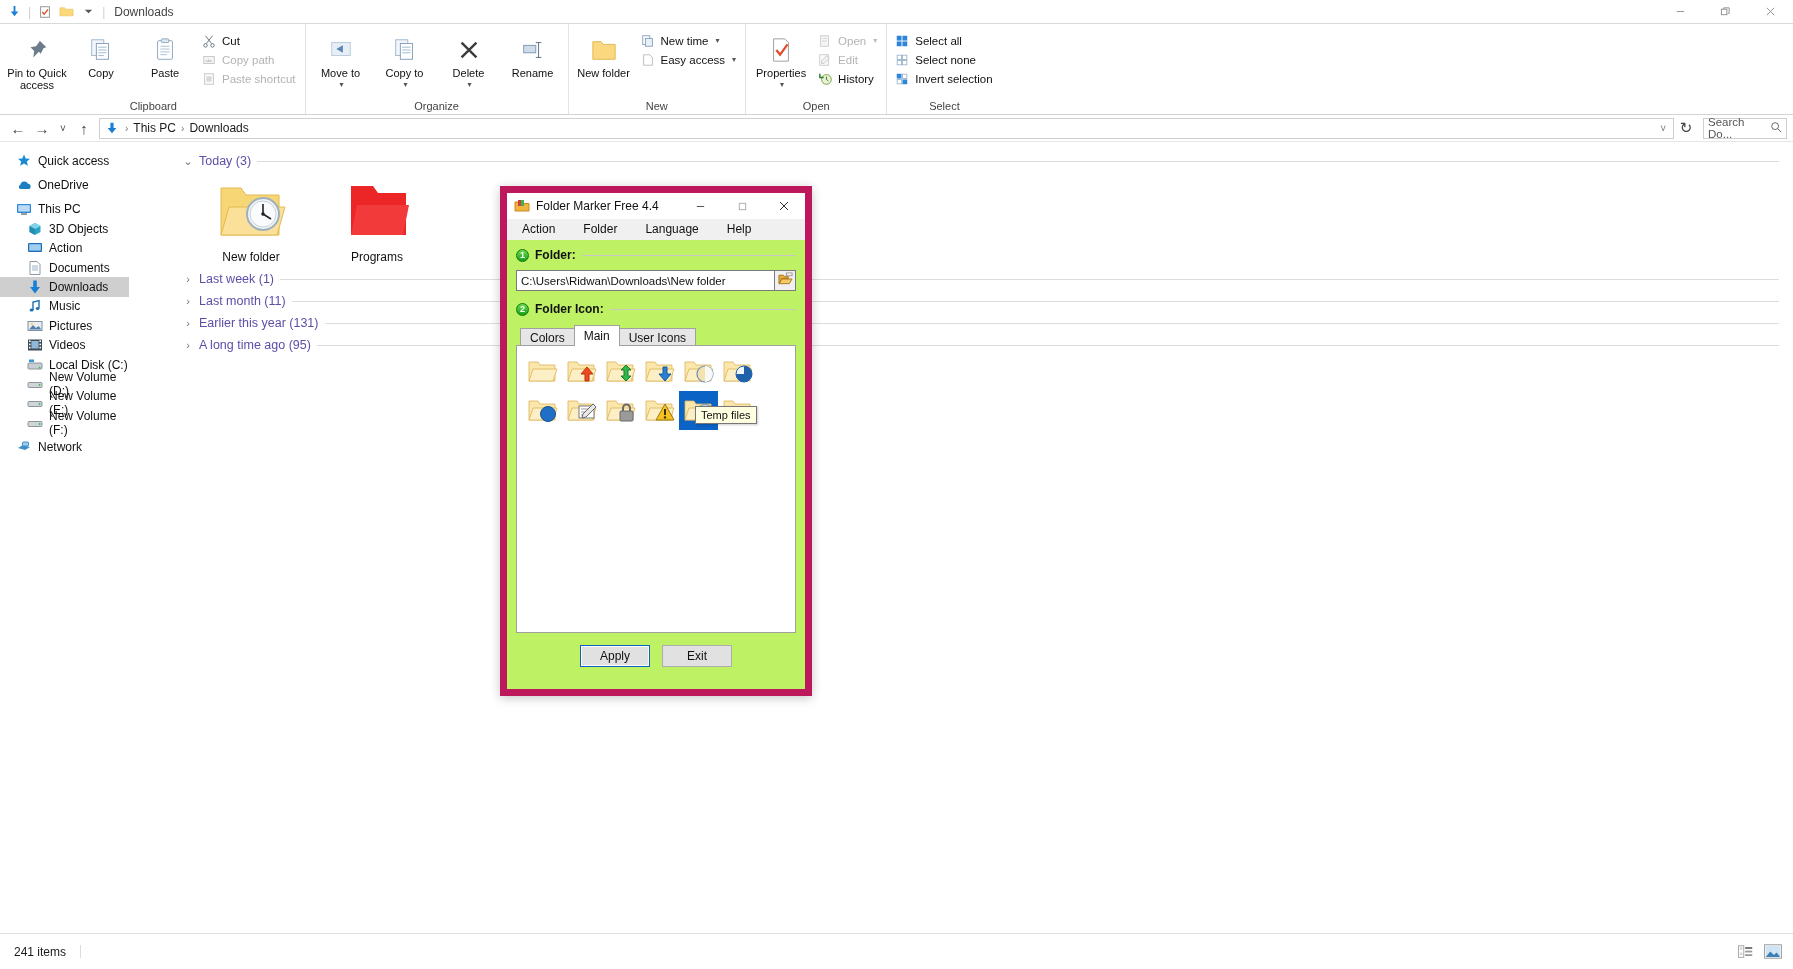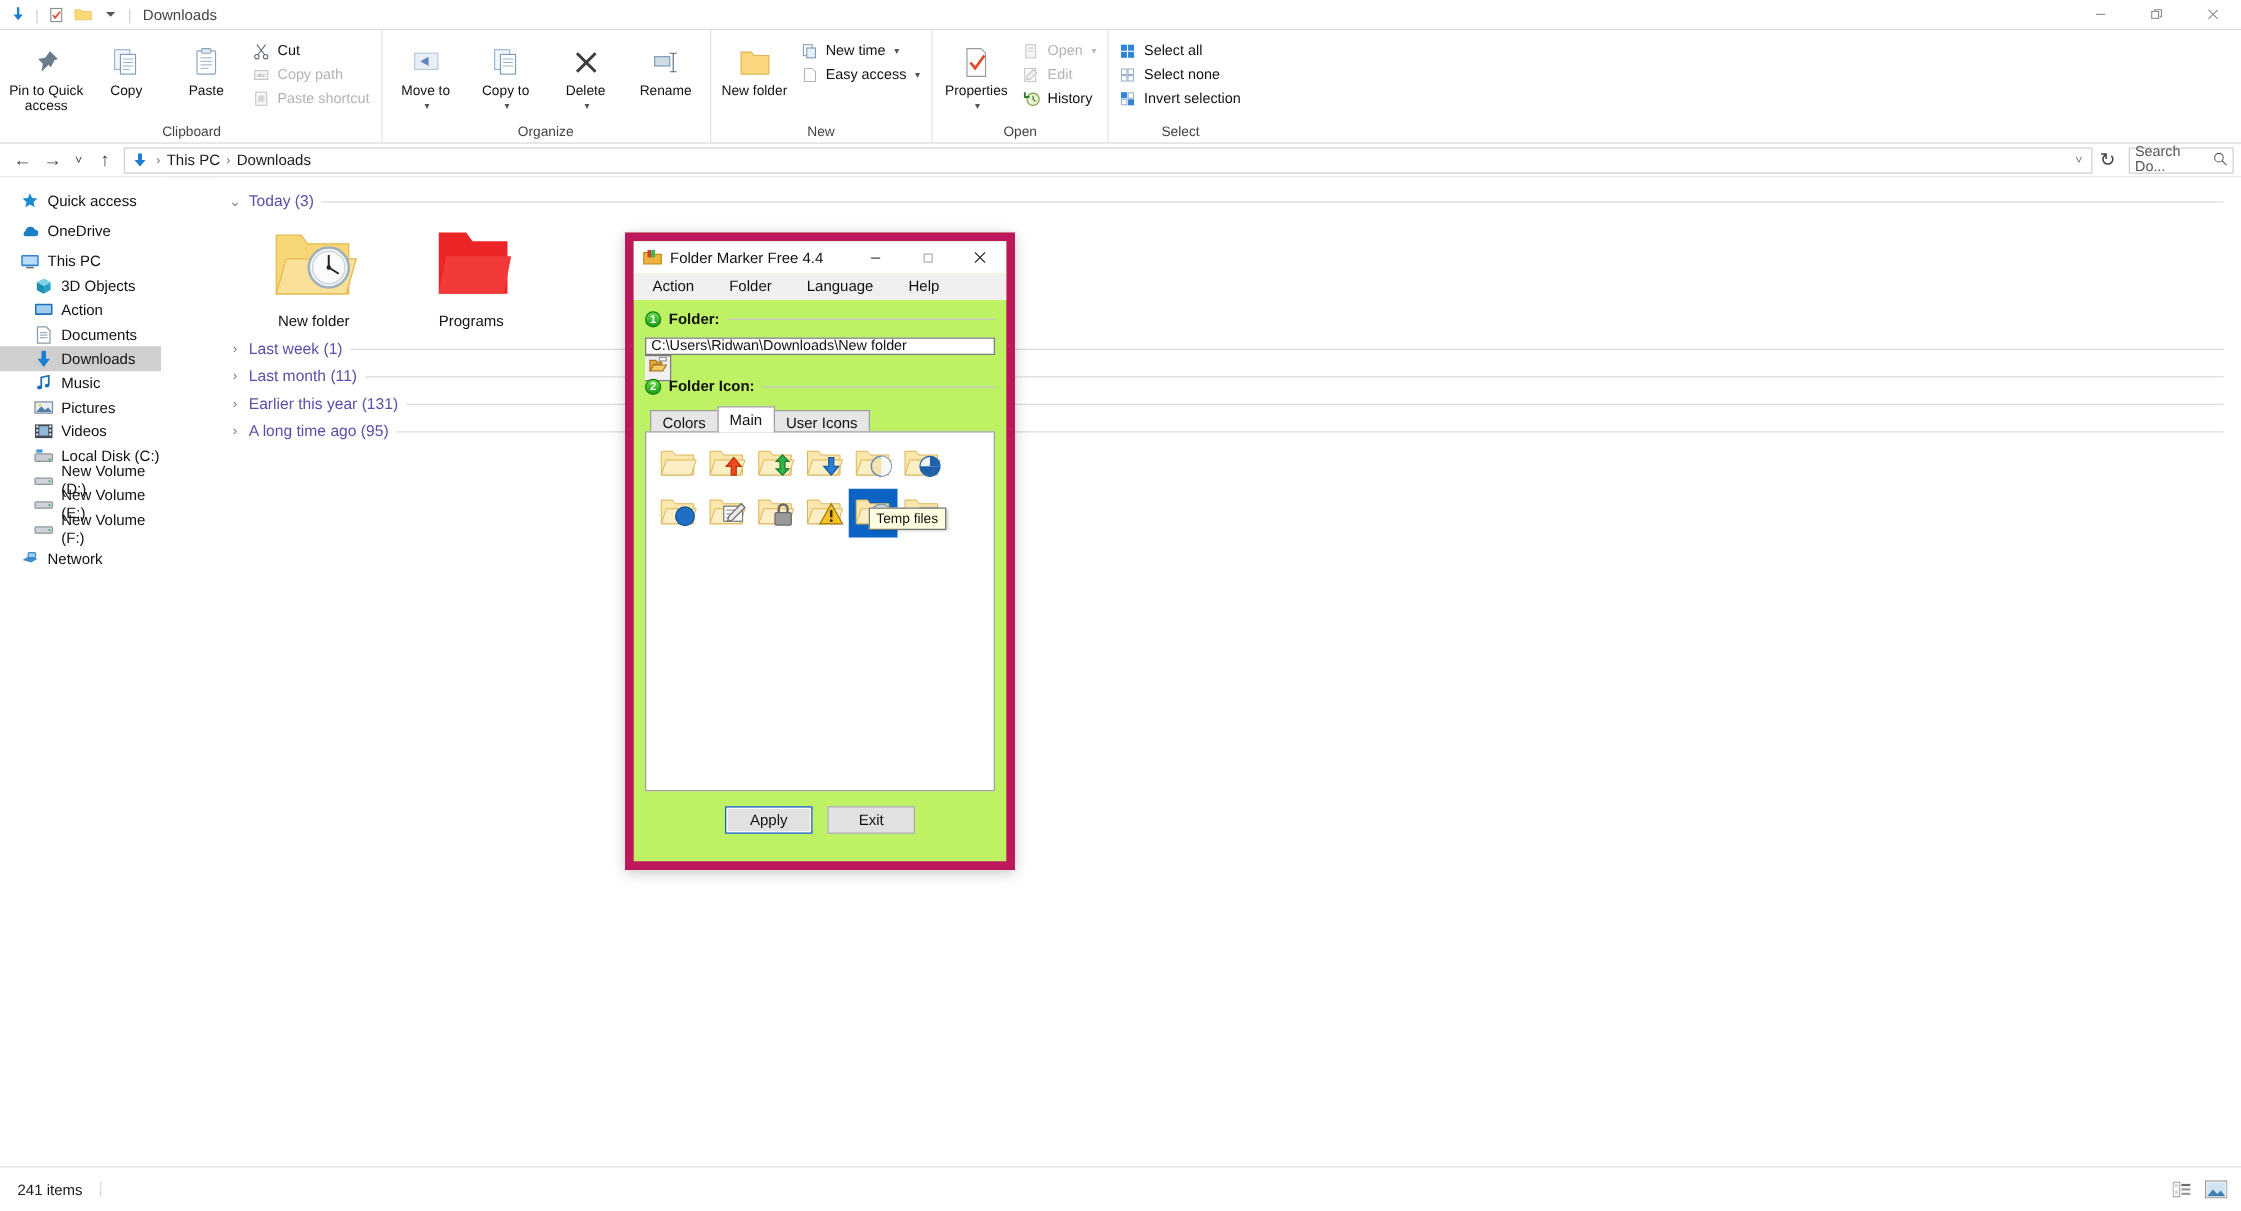--- a/index.html
+++ b/index.html
@@ -128,21 +128,21 @@
   .sec-head { display: flex; align-items: center; gap: 6px; height: 20px; }
   .sec-num {
     width: 13px; height: 13px; border-radius: 50%;
     background: linear-gradient(#6ddc4c,#17a017);
     color: #fff; font-size: 9px; font-weight: bold;
     display: flex; align-items: center; justify-content: center;
     border: 1px solid #0e7a0e;
   }
   .sec-title { font-size: 12px; font-weight: bold; color: #111; }
   .sec-rule { flex: 1; height: 1px; background: #c8c8c8; }
-  .pathrow { display: flex; align-items: stretch; margin-top: 5px; height: 21px; flex-direction: column; }
+  .pathrow { display: flex; align-items: stretch; margin-top: 5px; height: 21px; }
   .pathfield {
     flex: 1; border: 1px solid #7a7a7a; background: #fff;
     font-size: 11.5px; color: #111; display: flex; align-items: center; padding-left: 4px;
   }
   .browse-btn {
     width: 21px; border: 1px solid #7a7a7a; border-left: none; background: #f0f0f0;
     display: flex; align-items: center; justify-content: center;
   }
   .tabrow { display: flex; align-items: flex-end; margin-top: 7px; height: 20px; padding-left: 4px; }
   .dtab {

